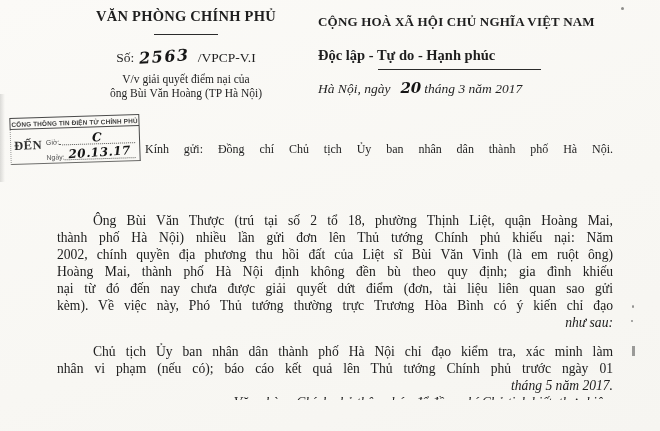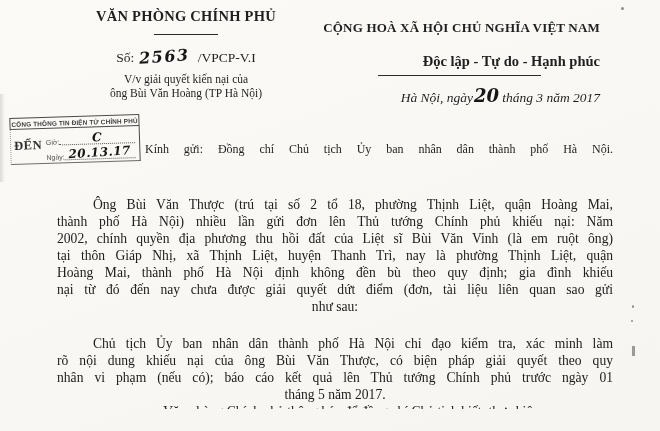--- a/index.html
+++ b/index.html
@@ -12,70 +12,70 @@
   .page{position:absolute;inset:0;background:linear-gradient(160deg,#fbfaf7 0%,#f8f7f3 60%,#f6f5f1 100%);}
   
   .hdr-left{position:absolute;left:55px;top:8px;width:262px;text-align:center;}
   .org-name{font-weight:bold;font-size:14.5px;letter-spacing:.25px;white-space:nowrap;}
   .rule-left{width:64px;height:0;border-top:1.5px solid #2b2b2b;margin:9px auto 0;}
   .num-row{margin-top:12px;font-size:13.5px;white-space:nowrap;}
   .hand{font-family:"DejaVu Serif",serif;font-style:italic;font-weight:bold;color:#161616;}
   .num-hand{display:inline-block;font-size:16px;transform:rotate(-4deg);letter-spacing:1.5px;margin:0 8px 0 5px;}
   .subj{font-size:11.5px;line-height:13.5px;margin-top:7px;}
   
-  .hdr-right{position:absolute;left:318px;top:20px;width:282px;text-align:right;}
+  .hdr-right{position:absolute;left:318px;top:14px;width:282px;text-align:left;}
   .nat1{font-weight:bold;font-size:13px;letter-spacing:.2px;white-space:nowrap;}
   .nat2{font-weight:bold;font-size:14.5px;margin-top:17px;}
   .rule-right{width:163px;height:0;border-top:1.5px solid #2b2b2b;margin:5px auto 0;}
   .dateline{font-style:italic;font-size:13.5px;margin-top:9px;white-space:nowrap;}
-  .day-hand{font-size:18px;margin:0 3px 0 1px;}
+  .day-hand{font-size:15px;margin:0 3px 0 10px;}
   
   .stamp{position:absolute;left:10px;top:116px;width:130px;transform:rotate(-1.8deg);color:#333;}
   .stamp-title{
     border:1.3px solid #4a4a4a;padding:2px 1px 1px;text-align:center;
     font-family:"Liberation Sans","DejaVu Sans",sans-serif;
     font-size:6.4px;font-weight:bold;letter-spacing:.15px;color:#3c3c3c;white-space:nowrap;overflow:hidden;
   }
   .stamp-body{
     display:flex;border-right:1.3px solid #4a4a4a;border-left:1px dotted #9a9a98;
     border-bottom:1.2px solid #6a6a68;padding:2px 4px 2px 3px;
   }
   .stamp-den{font-weight:bold;font-size:12.5px;letter-spacing:.5px;padding-top:7px;color:#2e2e2e;}
   .stamp-fields{flex:1;margin-left:4px;font-family:"Liberation Sans","DejaVu Sans",sans-serif;font-size:7px;color:#4d4d4d;}
   .fieldrow{display:flex;align-items:flex-end;height:15px;}
   .leader{flex:1;border-bottom:1.2px dotted #5a5a58;text-align:center;line-height:1;}
   .gio-hand{font-size:12px;display:inline-block;transform:rotate(2deg);}
   .ngay-hand{font-size:12px;letter-spacing:.5px;display:inline-block;transform:rotate(-2deg);}
   
   .salutation{position:absolute;left:145px;top:142px;width:468px;font-size:12px;text-align:justify;text-align-last:justify;white-space:nowrap;}
-  .bodytext{position:absolute;left:57px;top:196px;width:556px;font-size:13.6px;line-height:17px;color:#202020;}
+  .bodytext{position:absolute;left:57px;top:212px;width:556px;font-size:13.6px;line-height:17px;color:#202020;}
   .jline{text-align:justify;text-align-last:justify;}
-  .lline{text-align:center;}
+  .lline{text-align:right;font-style:italic;}
   .ind{text-indent:36px;}
-  .para2{margin-top:20px;}
+  .para2{margin-top:12px;}
   .partial{margin-top:0;height:6px;overflow:hidden;}
   
   .speck{position:absolute;background:#8d8d8b;border-radius:50%;}
   .edge-smudge{position:absolute;left:0;top:94px;width:5px;height:88px;
     background:linear-gradient(90deg,rgba(110,110,108,.22),rgba(0,0,0,0));}
   .dash-mark{position:absolute;background:#9a9a98;}
 </style>
 </head>
 <body>
 
 <div class="page">
 
   <div class="hdr-left">
     <div class="org-name">VĂN PHÒNG CHÍNH PHỦ</div>
     <div class="rule-left"></div>
     <div class="num-row">
       <span>Số:</span><span class="hand num-hand">2563</span><span>/VPCP-V.I</span>
     </div>
     <div class="subj">
-      <div>V/v giải quyết kiến nại của</div>
+      <div>V/v giải quyết điểm nại của</div>
       <div>ông Bùi Văn Hoàng (TP Hà Nội)</div>
     </div>
   </div>
 
   <div class="hdr-right">
     <div class="nat1">CỘNG HOÀ XÃ HỘI CHỦ NGHĨA VIỆT NAM</div>
     <div class="nat2">Độc lập - Tự do - Hạnh phúc</div>
     <div class="rule-right"></div>
     <div class="dateline">
       <span>Hà Nội, ngày</span><span class="hand day-hand">20</span><span>tháng 3 năm 2017</span>
@@ -99,28 +99,27 @@
     </div>
   </div>
 
   <div class="salutation">Kính gửi: Đồng chí Chủ tịch Ủy ban nhân dân thành phố Hà Nội.</div>
 
   <div class="bodytext">
     <div>
       <div class="jline ind">Ông Bùi Văn Thược (trú tại số 2 tổ 18, phường Thịnh Liệt, quận Hoàng Mai,</div>
       <div class="jline">thành phố Hà Nội) nhiều lần gửi đơn lên Thủ tướng Chính phủ khiếu nại: Năm</div>
       <div class="jline">2002, chính quyền địa phương thu hồi đất của Liệt sĩ Bùi Văn Vinh (là em ruột ông)</div>
-      <div class="jline">tại thôn Giáp Nhị, xã Thịnh Liệt, huyện Thanh Trì, nay là phường Thịnh Liệt, quận</div>
       <div class="jline">Hoàng Mai, thành phố Hà Nội định không đền bù theo quy định; gia đình khiếu</div>
       <div class="jline">nại từ đó đến nay chưa được giải quyết dứt điểm (đơn, tài liệu liên quan sao gửi</div>
+      <div class="jline">kèm). Về việc này, Phó Thủ tướng thường trực Trương Hòa Bình có ý kiến chỉ đạo</div>
       <div class="lline">như sau:</div>
     </div>
     <div class="para2">
       <div class="jline ind">Chủ tịch Ủy ban nhân dân thành phố Hà Nội chỉ đạo kiểm tra, xác minh làm</div>
-      <div class="jline">rõ nội dung khiếu nại của ông Bùi Văn Thược, có biện pháp giải quyết theo quy</div>
       <div class="jline">nhân vi phạm (nếu có); báo cáo kết quả lên Thủ tướng Chính phủ trước ngày 01</div>
       <div class="lline">tháng 5 năm 2017.</div>
     </div>
     <div class="partial">
       <div class="lline ind">Văn phòng Chính phủ thông báo để đồng chí Chủ tịch biết, thực hiện.</div>
     </div>
   </div>
 
   <div class="edge-smudge"></div>
   <div class="speck" style="left:621px;top:7px;width:3px;height:3px;"></div>

